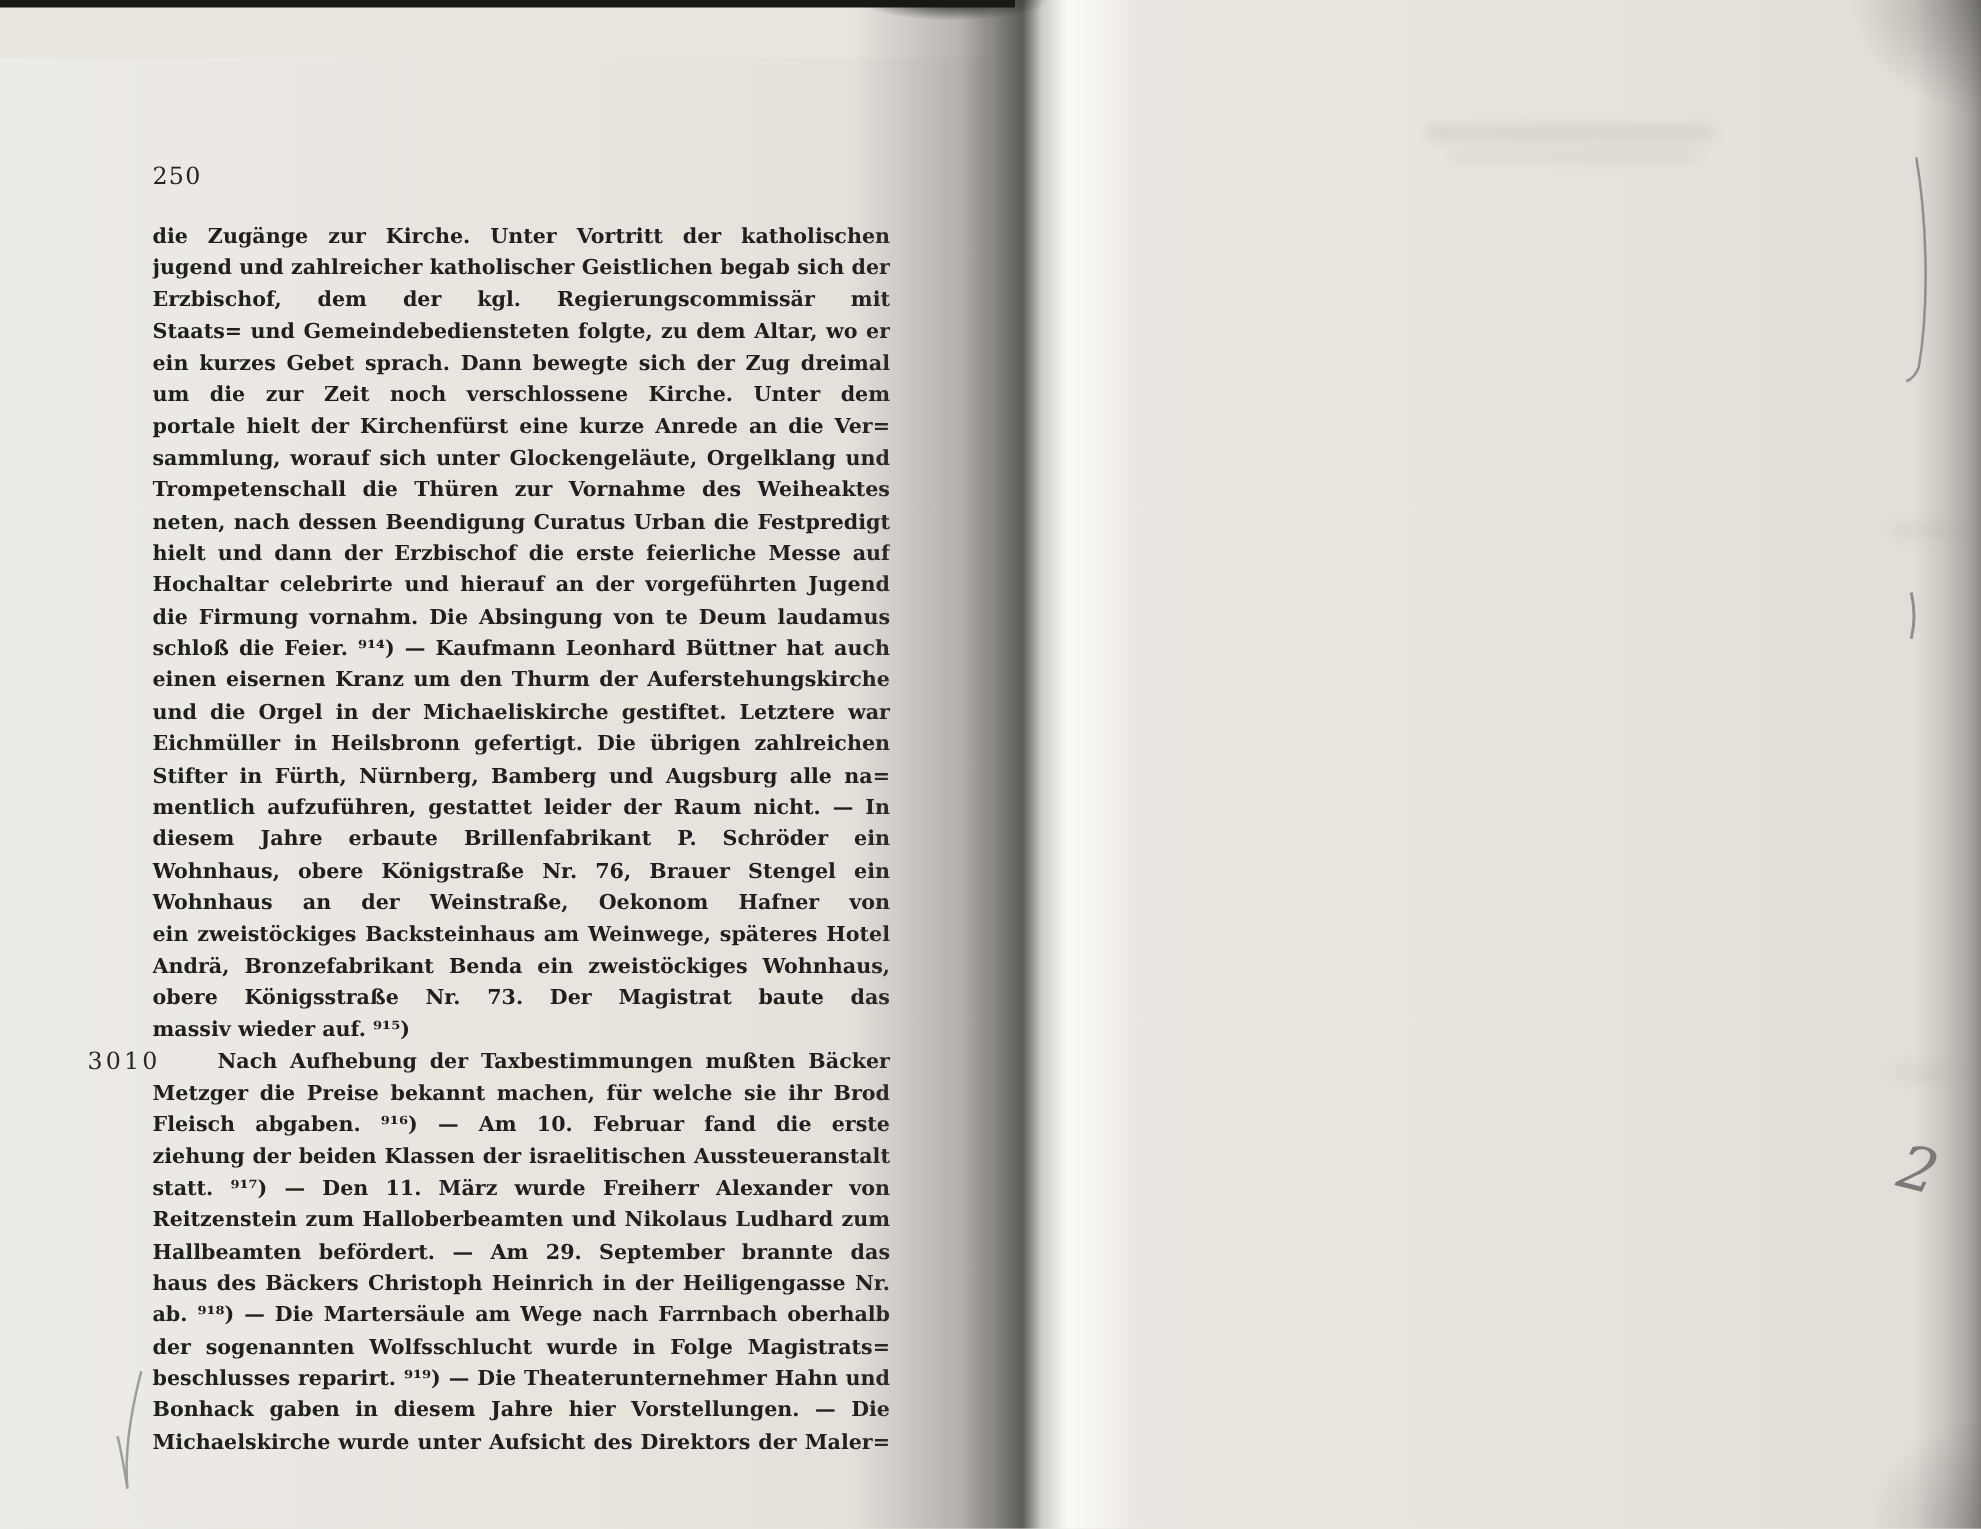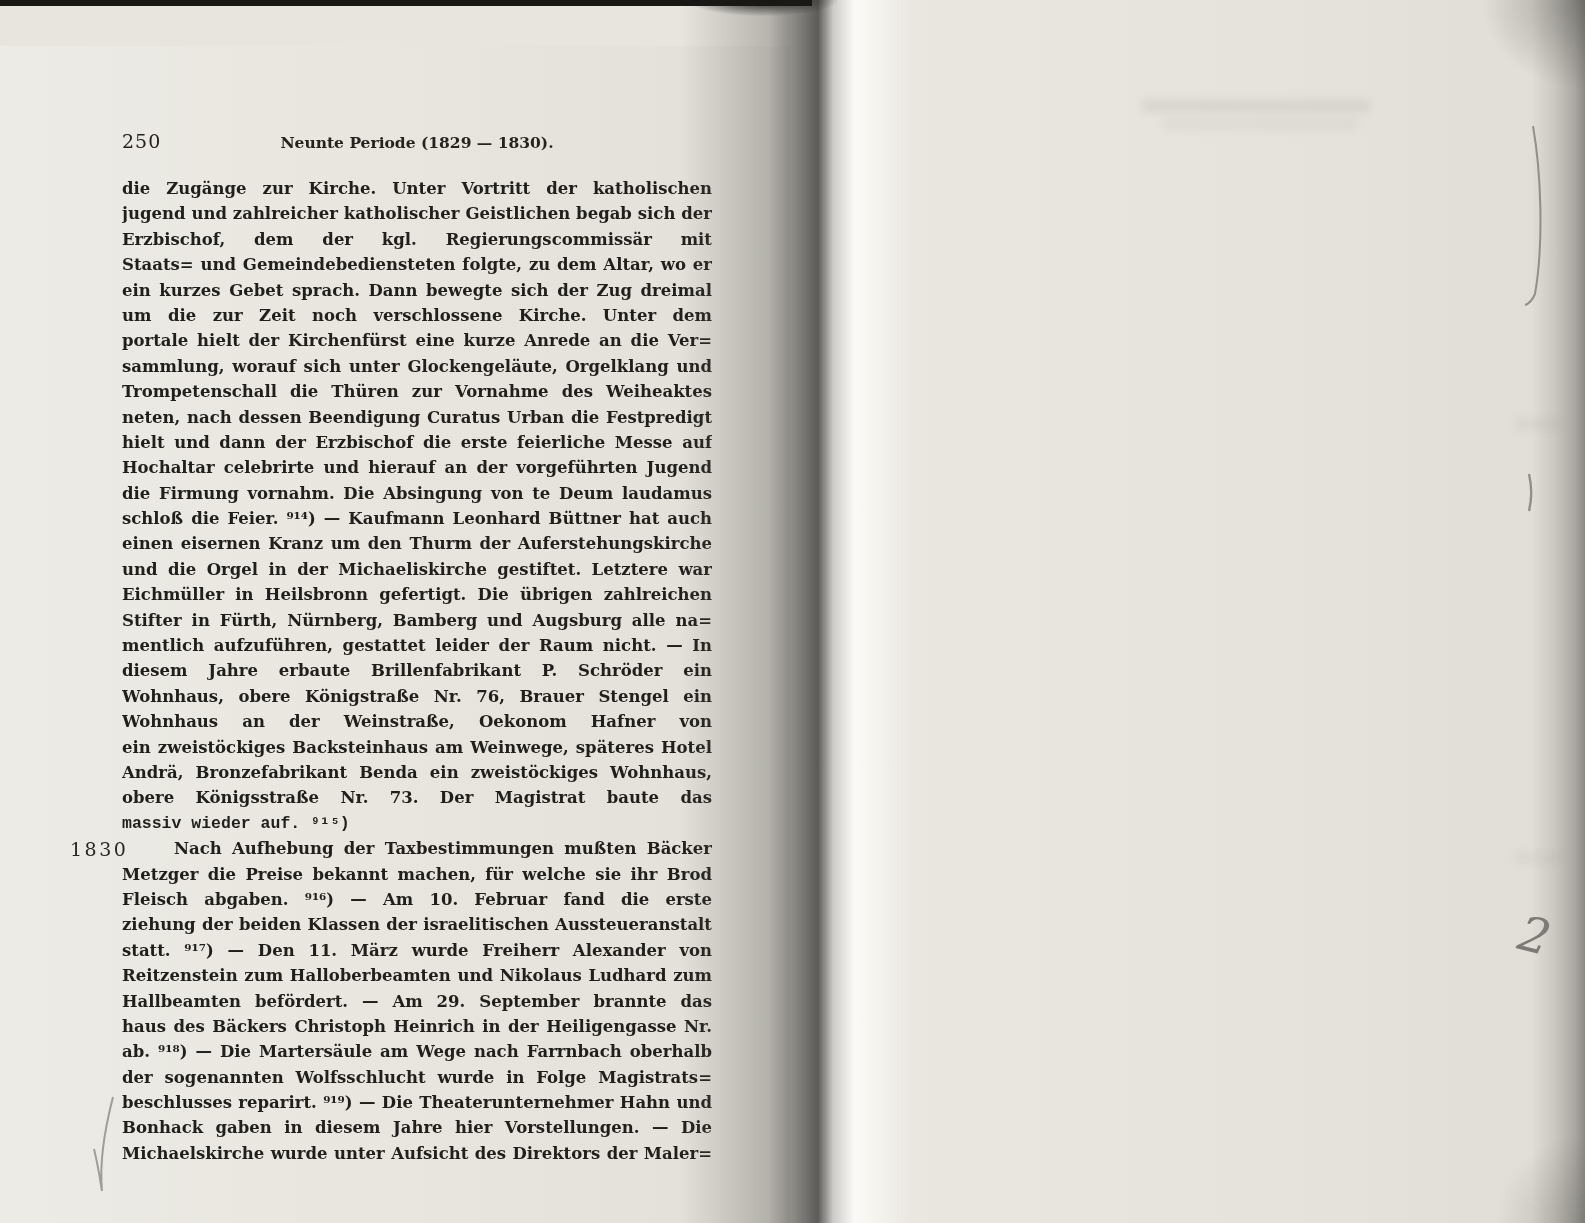--- a/index.html
+++ b/index.html
@@ -44,32 +44,31 @@
   .page-number{position:absolute;font-size:19px;font-weight:400;color:#26231f;letter-spacing:1px;}
   .pn-left{left:122px;top:84px;}
   .running-head{position:absolute;font-weight:700;font-size:15.5px;color:#26231f;text-align:center;}
   .rh-left{left:122px;top:87px;width:590px;}
   .margin-year{position:absolute;left:70px;top:792px;font-size:19px;font-weight:400;
     letter-spacing:2.5px;color:#2a2724;}
   .body-col{position:absolute;width:590px;color:#211f1b;font-weight:700;font-size:16.5px;}
   .col-left{left:122px;top:130px;}
   .tline{height:25.4px;line-height:25.4px;text-align:justify;text-align-last:justify;
     overflow:hidden;white-space:normal;}
-  .tline.flush{text-align-last:left;font-family:Liberation Mono, monospace;}
+  .tline.flush{text-align-last:left;}
   .tline.indent{padding-left:52px;}
   
   .pencil-layer{position:absolute;left:0;top:0;width:1585px;height:1223px;pointer-events:none;}
 </style>
 </head>
 <body>
 
 <div class="page page-left">
   <span class="page-number pn-left">250</span>
-  <div class="running-head rh-left">Neunte Periode (1829 — 1830).</div>
-  <span class="margin-year">1830</span>
+  <span class="margin-year">3010</span>
   <div class="body-col col-left">
       <div class="tline">die Zugänge zur Kirche. Unter Vortritt der katholischen Schul=</div>
       <div class="tline">jugend und zahlreicher katholischer Geistlichen begab sich der</div>
       <div class="tline">Erzbischof, dem der kgl. Regierungscommissär mit sämmtlichen</div>
       <div class="tline">Staats= und Gemeindebediensteten folgte, zu dem Altar, wo er</div>
       <div class="tline">ein kurzes Gebet sprach. Dann bewegte sich der Zug dreimal</div>
       <div class="tline">um die zur Zeit noch verschlossene Kirche. Unter dem Kirchen=</div>
       <div class="tline">portale hielt der Kirchenfürst eine kurze Anrede an die Ver=</div>
       <div class="tline">sammlung, worauf sich unter Glockengeläute, Orgelklang und</div>
       <div class="tline">Trompetenschall die Thüren zur Vornahme des Weiheaktes öff=</div>

